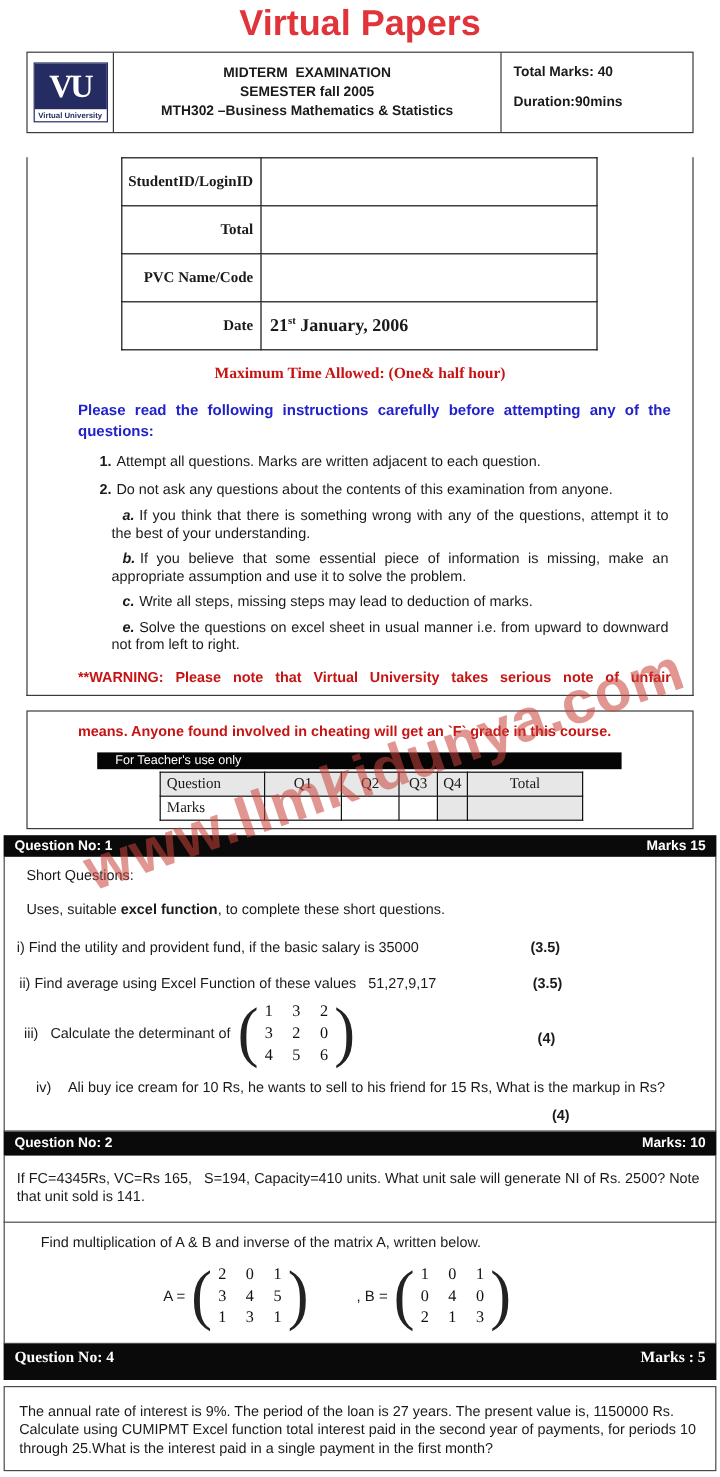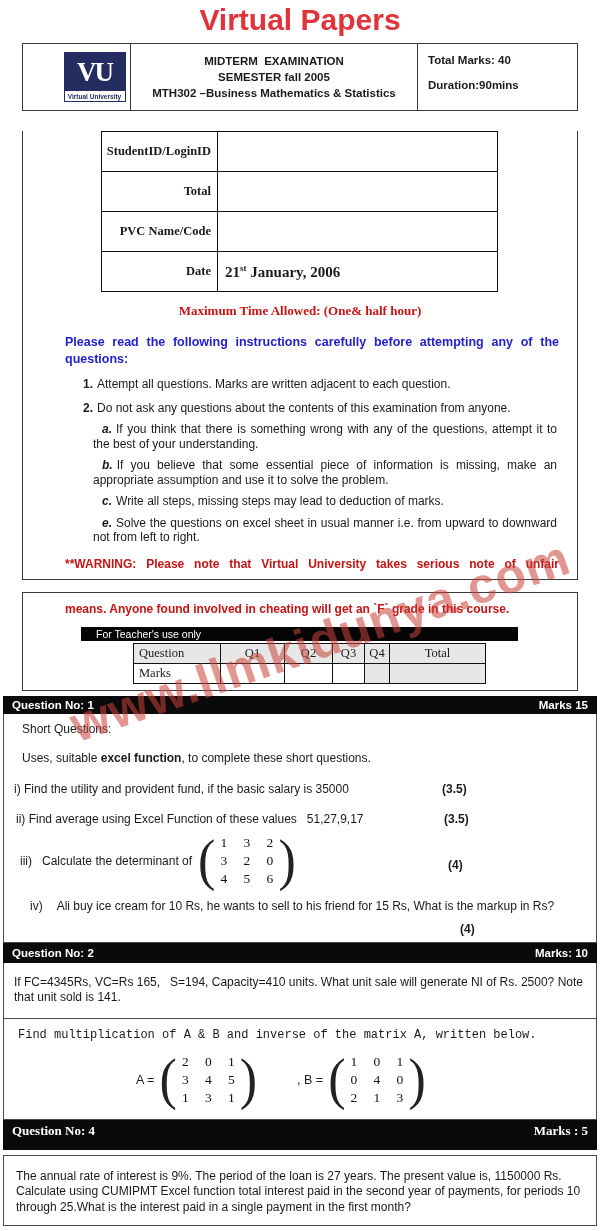--- a/index.html
+++ b/index.html
@@ -22,21 +22,21 @@
   }
 
   
   .title {
     margin:2px 0 5px; text-align:center;
     font-size:30px; line-height:36px; font-weight:bold;
     color:var(--title-red,#e03438);
   }
 
   
-  .hdr { display:flex; margin:0 22px; width:556px; height:68px; border:1px solid #3a3a3a;padding-left:36px; }
+  .hdr { display:flex; margin:0 22px; width:556px; height:68px; border:1px solid #3a3a3a; }
   .hdr-logo-cell { width:72px; border-right:1px solid #3a3a3a; display:flex; align-items:center; justify-content:center; }
   .vu-badge { width:62px; border:1px solid var(--logo-navy,#252c62); background:#fff; }
   .vu-top { height:38px; background:var(--logo-navy,#252c62); color:#fff; display:flex; align-items:center; justify-content:center;
             font-family:"Liberation Serif", serif; font-size:27px; font-weight:bold; letter-spacing:-2px; }
   .vu-cap { font-size:6.5px; font-weight:bold; color:var(--logo-navy,#252c62); text-align:center; padding:2px 0 1px; }
   .hdr-center { flex:1; display:flex; flex-direction:column; justify-content:center; align-items:center; gap:4px;
                 font-size:11.5px; font-weight:bold; text-align:center; }
   .hdr-right { width:160px; border-left:1px solid #3a3a3a; padding:10px 0 0 10px;
                font-size:11.5px; font-weight:bold; }
   .hdr-right div + div { margin-top:13px; }
@@ -99,21 +99,21 @@
   .matrix { display:inline-flex; align-items:center; font-family:"Liberation Serif", serif; }
   .paren { font-size:52px; line-height:54px; font-weight:normal; transform:scaleY(1.08); color:#222; }
   .mgrid { display:inline-grid; grid-template-columns:repeat(3,13px); column-gap:10px; row-gap:3px;
            font-size:13.5px; line-height:15px; text-align:center; margin:0 2px; color:#111; }
   .qrow-iii .matrix { margin-left:6px; }
 
   
   .q2body { padding:12px 10px 13px; line-height:15px; }
   
   .q3body { padding:9px 10px 8px; }
-  .q3-intro { margin-left:4px;font-family:Liberation Mono, monospace; }
+  .q3-intro { margin-left:20px; }
   .q3-mats { display:flex; align-items:center; margin:11px 0 4px 122px; }
   .mat-label { font-weight:normal; font-size:12.5px; margin-right:5px; }
   .mat-gap { width:40px; }
   
   .q4body { margin-top:5px; border-top:1px solid #4a4a4a; padding:13px 12px 10px; line-height:15.5px; }
 </style>
 </head>
 <body>
 
 <div class="page">

